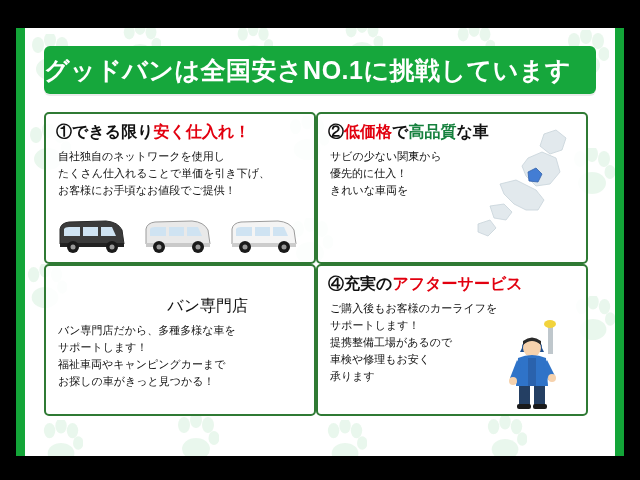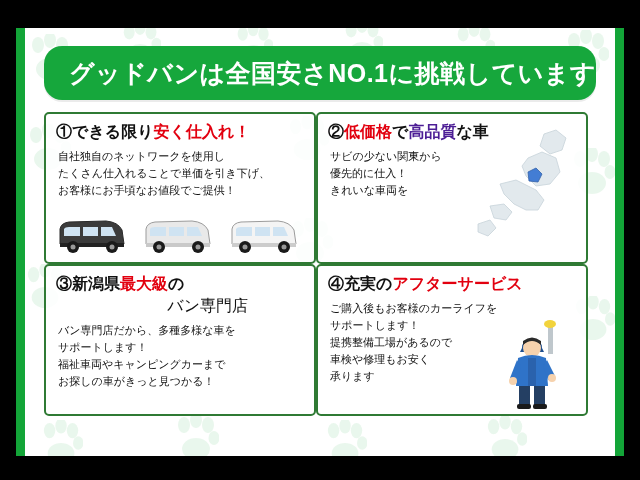--- a/index.html
+++ b/index.html
@@ -47,26 +47,26 @@
     left: 0; top: 0;
     width: 100%;
     height: 100%;
   }
   
   .headline {
     position: absolute;
     left: 19px;
     top: 18px;
     width: 552px;
-    height: 54px;
+    height: 48px;
     background: #16a73c;
-    border-radius: 18px;
+    border-radius: 6px;
     display: flex;
     align-items: center;
-    justify-content: flex-end;
+    justify-content: flex-start;
     box-shadow: 0 2px 0 rgba(0,0,0,0.08);
   }
   .headline-text {
     color: #ffffff;
     font-size: 25px;
     font-weight: bold;
     letter-spacing: 0.5px;
     white-space: nowrap;
   }
   
@@ -92,21 +92,21 @@
     position: absolute;
     left: 10px;
     top: 8px;
     right: 8px;
     font-size: 16px;
     font-weight: bold;
     color: #111111;
     white-space: nowrap;
   }
   .hl-red { color: #e2000f; }
-  .hl-blue { color: #4c1d95; }
+  .hl-blue { color: #15803d; }
   .card-title-2 {
     position: absolute;
     left: 10px;
     top: 30px;
     right: 8px;
     font-size: 16px;
     font-weight: normal;
     color: #111111;
     text-align: right;
     padding-right: 58px;
@@ -385,23 +385,20 @@
             <path d="M58 44 L66 40 L72 46 L68 54 L59 53 Z" fill="#2f6fd0" stroke="#1f52a0" stroke-width="0.8"></path>
           </svg>
           <div class="card-body">
             <div>サビの少ない関東から</div>
             <div>優先的に仕入！</div>
             <div>きれいな車両を</div>
           </div>
         </div>
 
         <div class="card c3">
-          <div class="card-title">
-            <span>③</span><span>新潟県</span><span class="hl-red">最大級</span><span>の</span>
-          </div>
           <div class="card-title-2 hl-red">バン専門店</div>
           <div class="card-body">
             <div>バン専門店だから、多種多様な車を</div>
             <div>サポートします！</div>
             <div>福祉車両やキャンピングカーまで</div>
             <div>お探しの車がきっと見つかる！</div>
           </div>
         </div>
 
         <div class="card c4">

